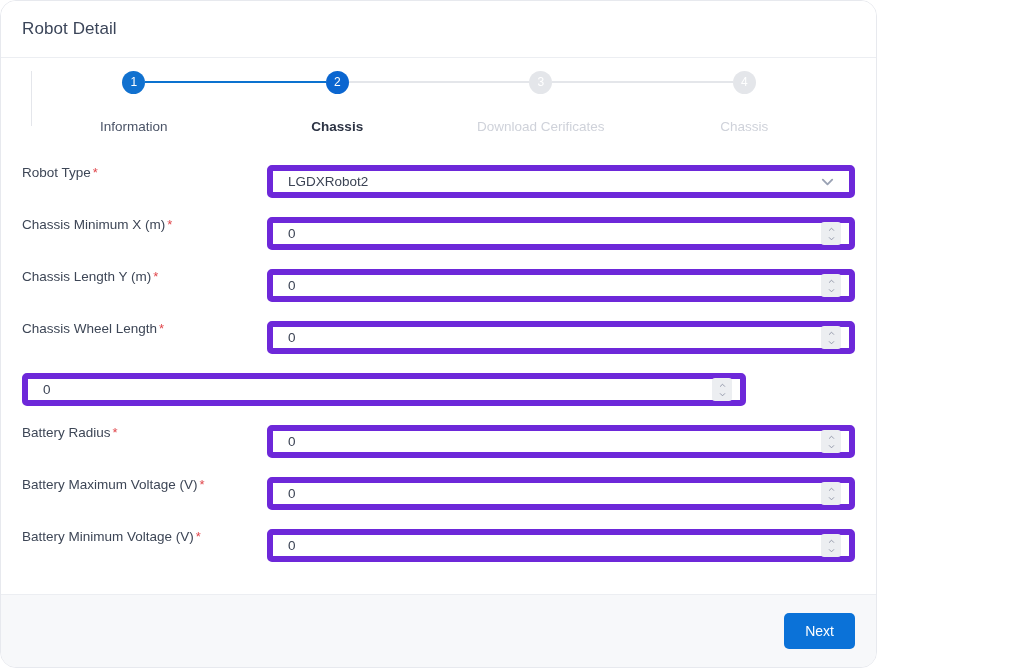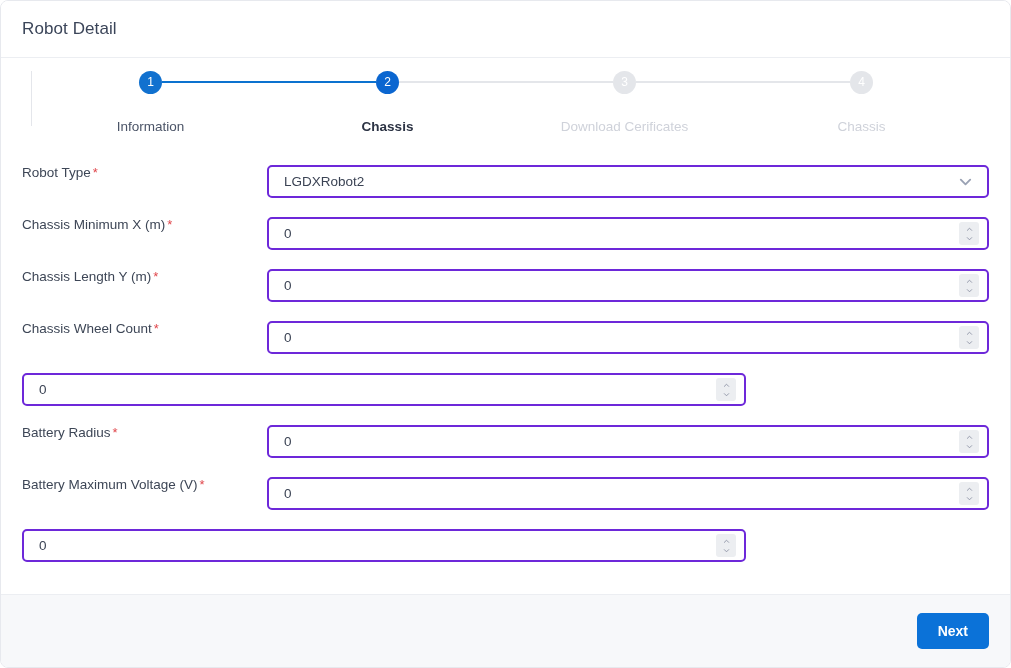--- a/index.html
+++ b/index.html
@@ -7,25 +7,25 @@
   html, body {
     width: 1011px;
     height: 668px;
     background: #ffffff;
     font-family: "Liberation Sans", sans-serif;
     -webkit-font-smoothing: antialiased;
   }
 
   .card {
     position: relative;
-    width: 1011px;
+    width: 877px;
     height: 668px;
     background: #ffffff;
     border: 1px solid #e7e9ee;
-    border-radius: 8px;
+    border-radius: 16px;
     overflow: hidden;
     display: flex;
     flex-direction: column;
   }
 
   
   .card-header {
     height: 57px;
     flex: 0 0 57px;
     display: flex;
@@ -131,21 +131,21 @@
     color: #e0474c;
     font-size: 13px;
     margin-left: 2px;
   }
   .field {
     position: relative;
     flex: 1 1 auto;
     max-width: 724px;
     height: 33px;
     background: #ffffff;
-    border: 2px solid #6d28d9;
+    border: 6px solid #6d28d9;
     border-radius: 5px;
     display: flex;
     align-items: center;
     padding: 0 8px 0 15px;
   }
   .field-value {
     font-size: 13.5px;
     color: #3b4354;
     flex: 1 1 auto;
     overflow: hidden;
@@ -181,21 +181,20 @@
   }
   .btn-next {
     background: #0b72d8;
     color: #ffffff;
     border: none;
     border-radius: 5px;
     font-family: "Liberation Sans", sans-serif;
     font-size: 14px;
     padding: 10px 21px;
     cursor: pointer;
-    font-weight: bold;
   }
 </style>
 </head>
 <body>
 
 <div class="card">
 
   <div class="card-header">
     <div class="card-title">Robot Detail</div>
   </div>
@@ -270,21 +269,21 @@
             <span style="line-height: 0;"><svg width="11" height="7" viewBox="0 0 16 16">
                 <path d="M3 10 L8 5 L13 10" fill="none" stroke="#8a90a2" stroke-width="2" stroke-linecap="round" stroke-linejoin="round"></path>
               </svg></span>
             <span style="line-height: 0;"><svg width="11" height="7" viewBox="0 0 16 16">
                 <path d="M3 6 L8 11 L13 6" fill="none" stroke="#8a90a2" stroke-width="2" stroke-linecap="round" stroke-linejoin="round"></path>
               </svg></span>
           </div>
         </div>
       </div>
       <div class="form-row">
-        <div class="form-label"><span>Chassis Wheel Count</span><span class="req">*</span></div>
+        <div class="form-label"><span>Chassis Wheel Length</span><span class="req">*</span></div>
         <div class="field">
           <div class="field-value">0</div>
           <div class="spinner">
             <span style="line-height: 0;"><svg width="11" height="7" viewBox="0 0 16 16">
                 <path d="M3 10 L8 5 L13 10" fill="none" stroke="#8a90a2" stroke-width="2" stroke-linecap="round" stroke-linejoin="round"></path>
               </svg></span>
             <span style="line-height: 0;"><svg width="11" height="7" viewBox="0 0 16 16">
                 <path d="M3 6 L8 11 L13 6" fill="none" stroke="#8a90a2" stroke-width="2" stroke-linecap="round" stroke-linejoin="round"></path>
               </svg></span>
           </div>
@@ -325,20 +324,21 @@
             <span style="line-height: 0;"><svg width="11" height="7" viewBox="0 0 16 16">
                 <path d="M3 10 L8 5 L13 10" fill="none" stroke="#8a90a2" stroke-width="2" stroke-linecap="round" stroke-linejoin="round"></path>
               </svg></span>
             <span style="line-height: 0;"><svg width="11" height="7" viewBox="0 0 16 16">
                 <path d="M3 6 L8 11 L13 6" fill="none" stroke="#8a90a2" stroke-width="2" stroke-linecap="round" stroke-linejoin="round"></path>
               </svg></span>
           </div>
         </div>
       </div>
       <div class="form-row">
+        <div class="form-label"><span>Battery Minimum Voltage (V)</span><span class="req">*</span></div>
         <div class="field">
           <div class="field-value">0</div>
           <div class="spinner">
             <span style="line-height: 0;"><svg width="11" height="7" viewBox="0 0 16 16">
                 <path d="M3 10 L8 5 L13 10" fill="none" stroke="#8a90a2" stroke-width="2" stroke-linecap="round" stroke-linejoin="round"></path>
               </svg></span>
             <span style="line-height: 0;"><svg width="11" height="7" viewBox="0 0 16 16">
                 <path d="M3 6 L8 11 L13 6" fill="none" stroke="#8a90a2" stroke-width="2" stroke-linecap="round" stroke-linejoin="round"></path>
               </svg></span>
           </div>

